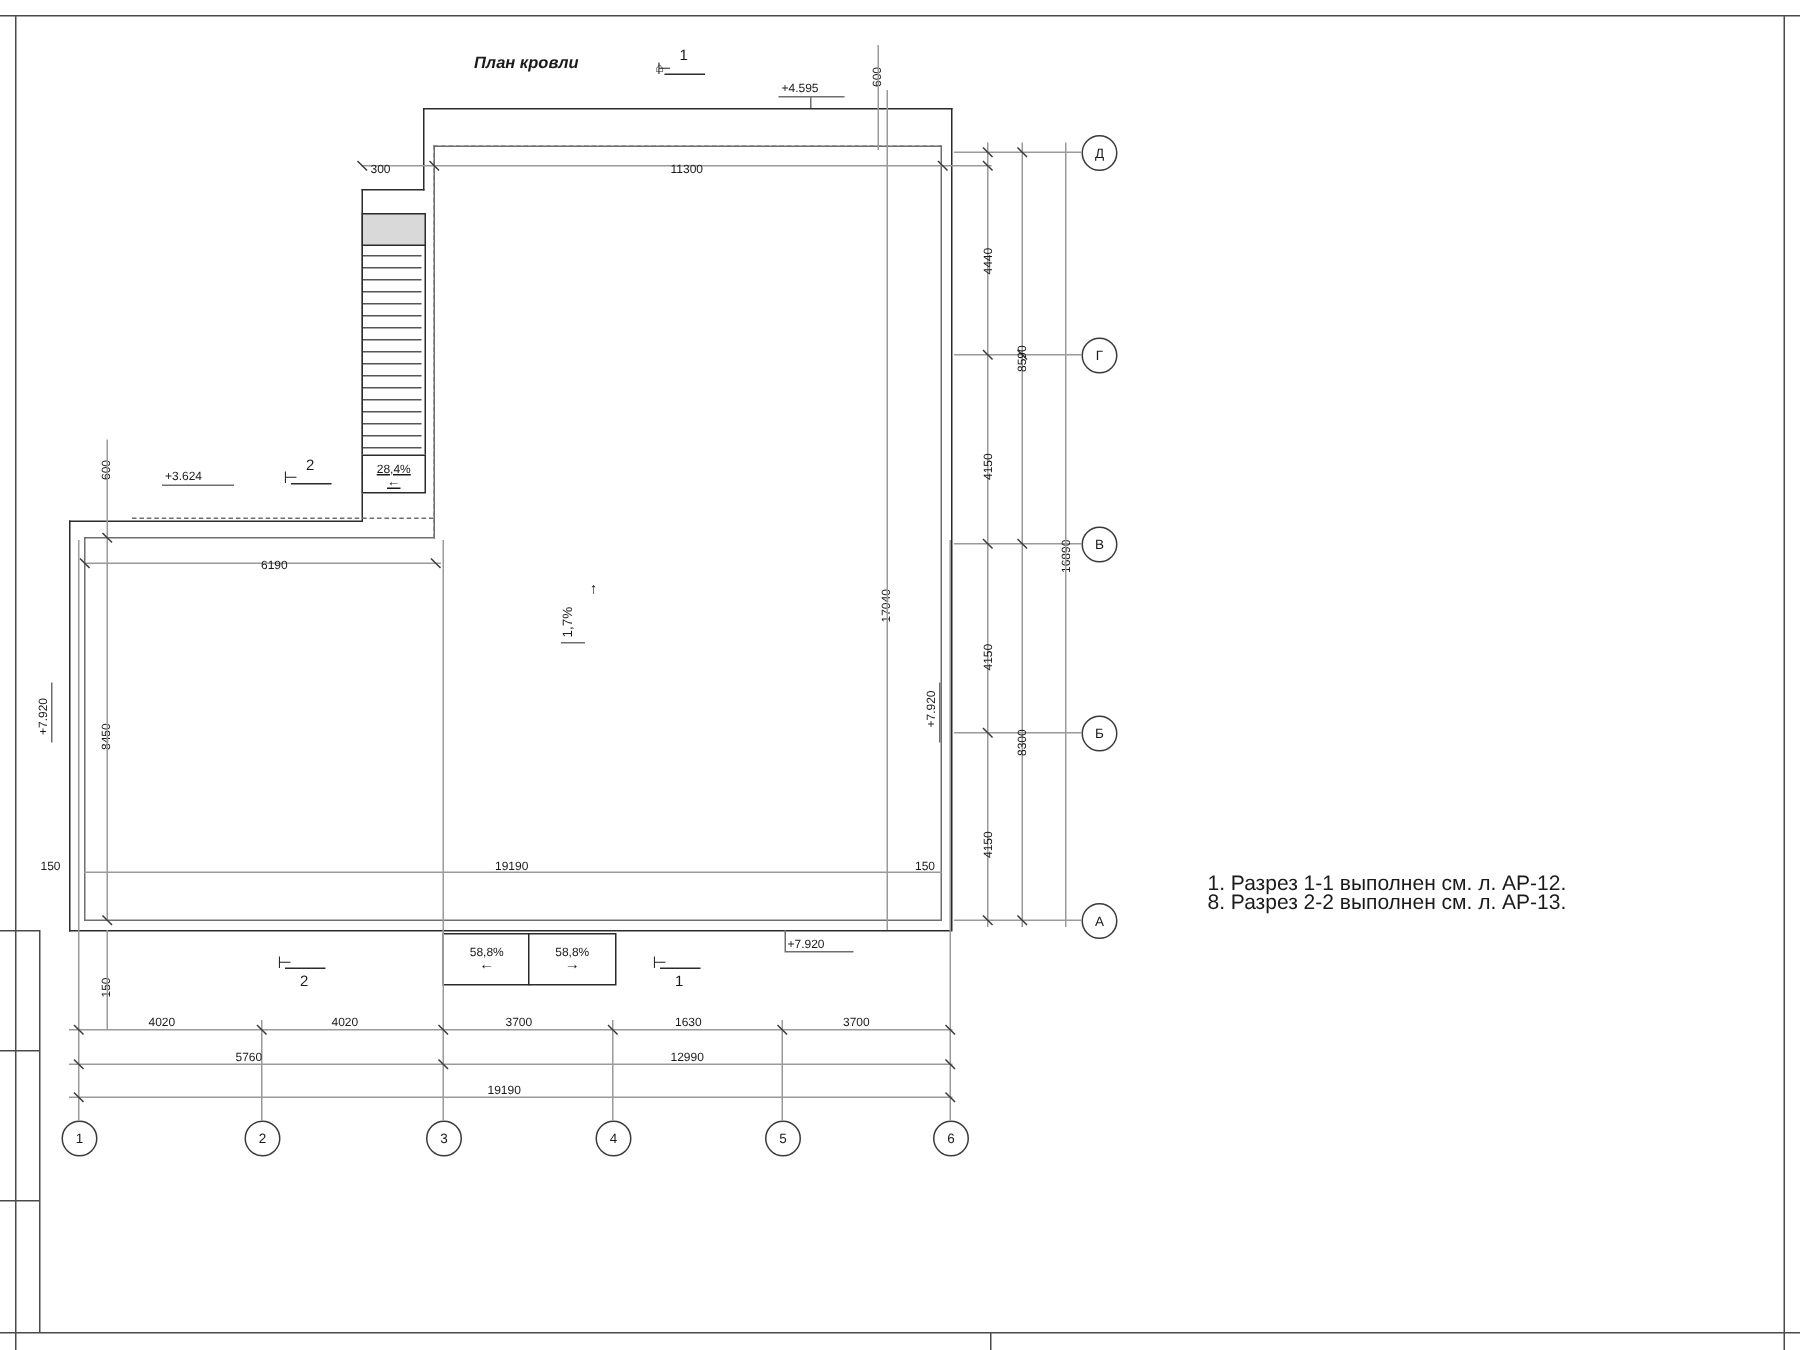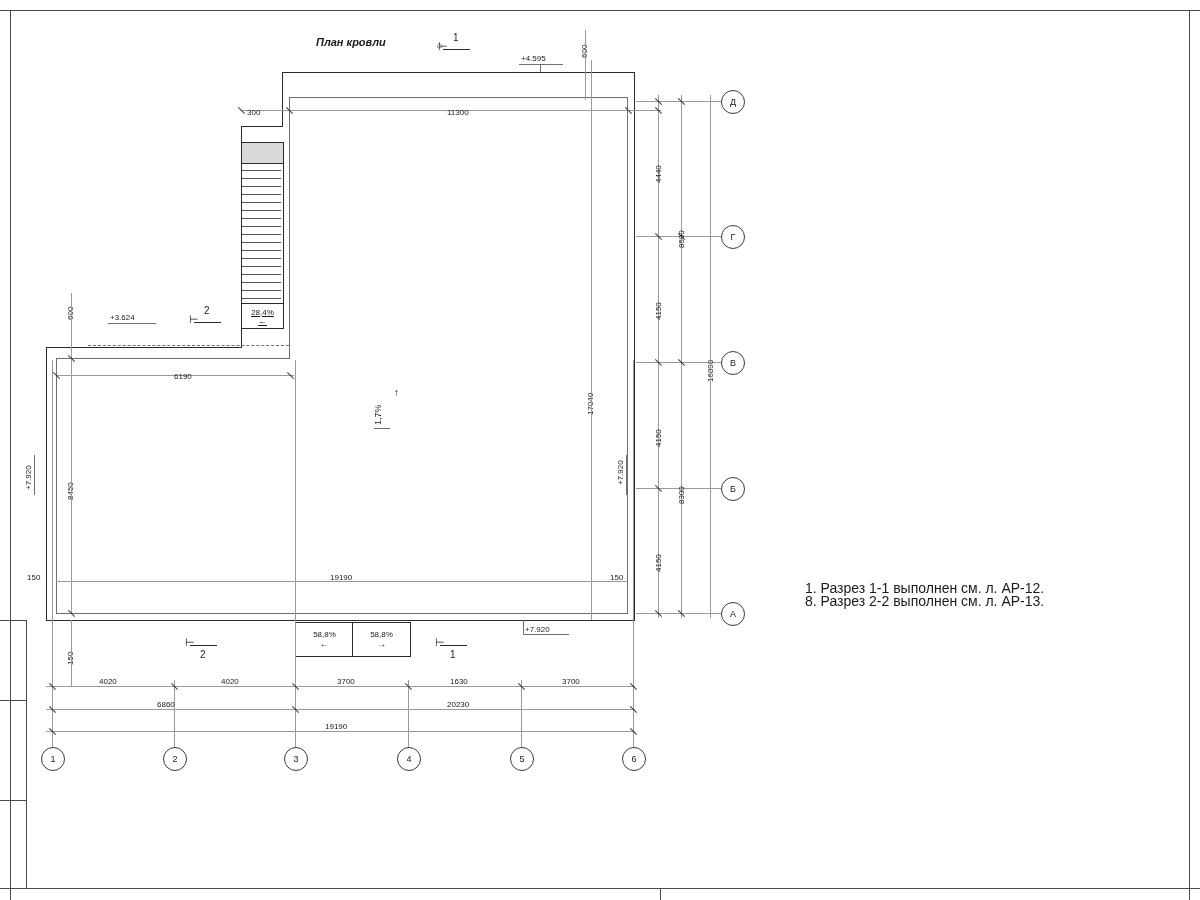--- a/index.html
+++ b/index.html
@@ -231,22 +231,22 @@
   <div class="tick" style="left:291px;top:709px;transform:rotate(45deg);"></div>
   <div class="tick" style="left:629px;top:709px;transform:rotate(45deg);"></div>
   <div class="tick" style="left:48px;top:731px;transform:rotate(45deg);"></div>
   <div class="tick" style="left:629px;top:731px;transform:rotate(45deg);"></div>
 
   <div class="lbl" style="left:99px;top:677px;">4020</div>
   <div class="lbl" style="left:221px;top:677px;">4020</div>
   <div class="lbl" style="left:337px;top:677px;">3700</div>
   <div class="lbl" style="left:450px;top:677px;">1630</div>
   <div class="lbl" style="left:562px;top:677px;">3700</div>
-  <div class="lbl" style="left:157px;top:700px;">6860</div>
-  <div class="lbl" style="left:447px;top:700px;">20230</div>
+  <div class="lbl" style="left:157px;top:700px;">5760</div>
+  <div class="lbl" style="left:447px;top:700px;">12990</div>
   <div class="lbl" style="left:325px;top:722px;">19190</div>
 
   <div class="lbl rot" style="left:66px;top:665px;">150</div>
   <div class="ln v vthin" style="left:71px;top:620px;height:66px;"></div>
 
   <div class="ln h vthin" style="left:241px;top:110px;width:420px;"></div>
   <div class="tick" style="left:237px;top:110px;transform:rotate(45deg);"></div>
   <div class="tick" style="left:285px;top:110px;transform:rotate(45deg);"></div>
   <div class="tick" style="left:624px;top:110px;transform:rotate(45deg);"></div>
   <div class="tick" style="left:654px;top:110px;transform:rotate(45deg);"></div>

